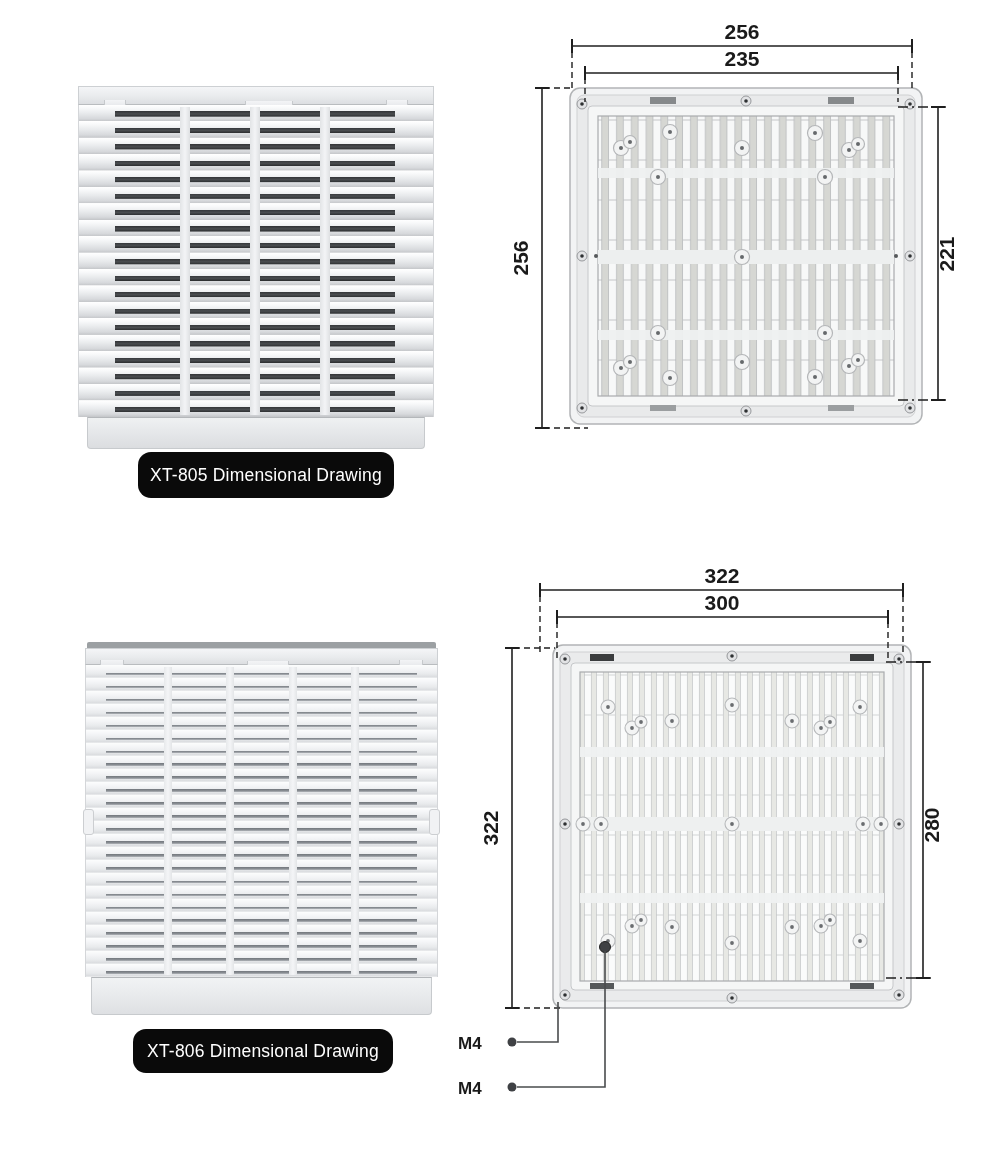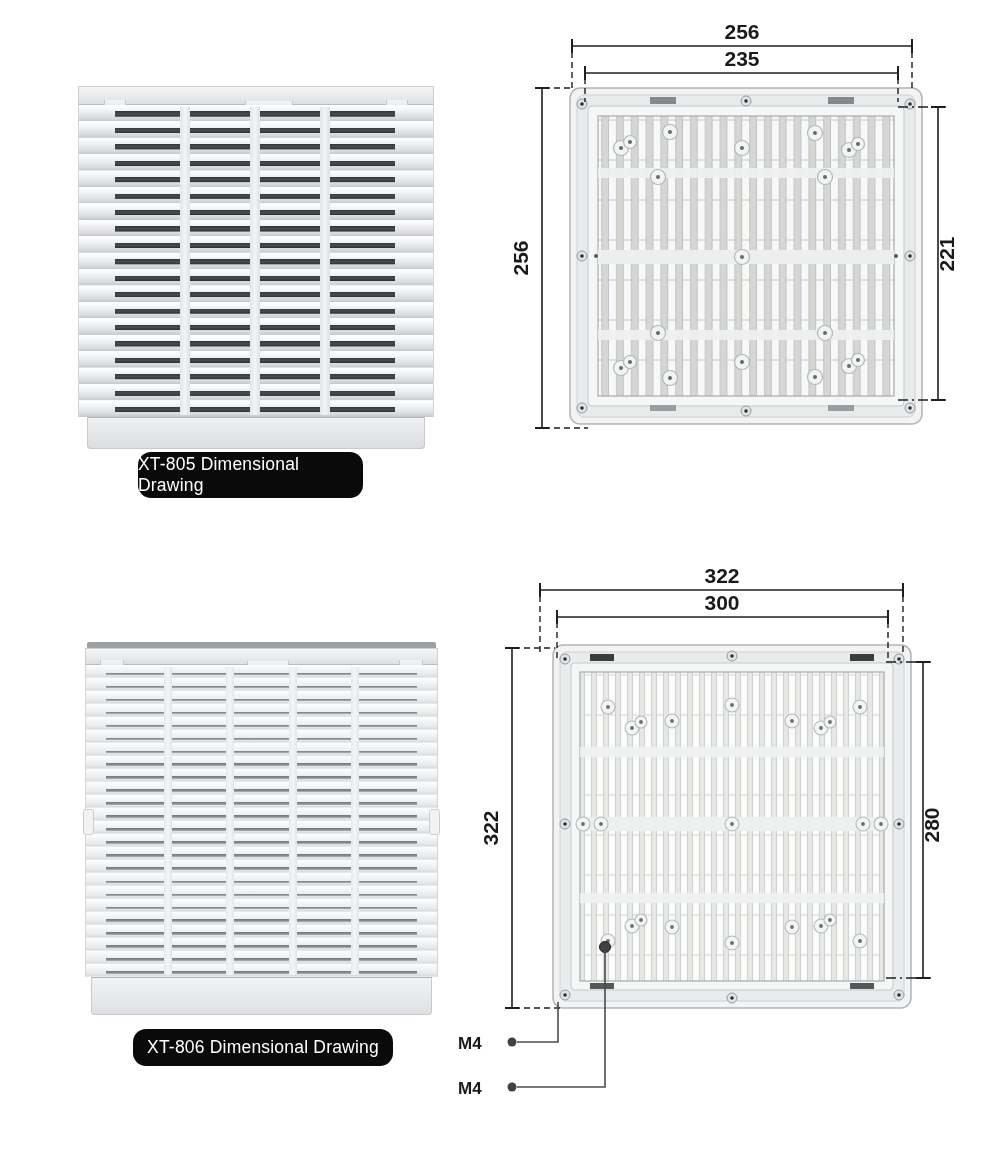--- a/index.html
+++ b/index.html
@@ -41,22 +41,22 @@
       transparent 0px,transparent 5.5px,rgba(108,113,119,0.9) 5.5px,rgba(130,135,141,0.85) 7.4px,transparent 7.9px,transparent 13px);}
   .photo-806 .divider{width:8px;background:linear-gradient(90deg,#e7e9eb,#f4f5f7 50%,#e3e5e7);}
   .photo-806 .base{height:36px;margin:0 6px;
     background:linear-gradient(180deg,#f1f3f4,#e9ebed 45%,#dee0e3);}
   .side-tab{position:absolute;width:9px;height:24px;background:#f1f2f4;
     border:1px solid #ccced1;border-radius:3px;}
   
   .pill{position:absolute;background:#0a0a0a;color:#ffffff;border-radius:13px;
     display:flex;align-items:center;justify-content:center;
     font-size:17.5px;font-weight:500;letter-spacing:0.2px;}
-  .pill-805{left:138px;top:452px;width:225px;height:46px;}
-  .pill-806{left:133px;top:1029px;width:260px;height:37px;}
+  .pill-805{left:138px;top:452px;width:256px;height:46px;}
+  .pill-806{left:133px;top:1029px;width:260px;height:44px;}
   
   .drawing{position:absolute;}
   .drawing-805{left:460px;top:0px;}
   .drawing-806{left:440px;top:555px;}
   svg text.dim{font-family:"Liberation Sans",sans-serif;font-size:21px;font-weight:bold;fill:#1a1a1a;}
   svg text.m4{font-family:"Liberation Sans",sans-serif;font-size:17px;font-weight:bold;fill:#1a1a1a;}
 </style>
 </head>
 <body>
 

